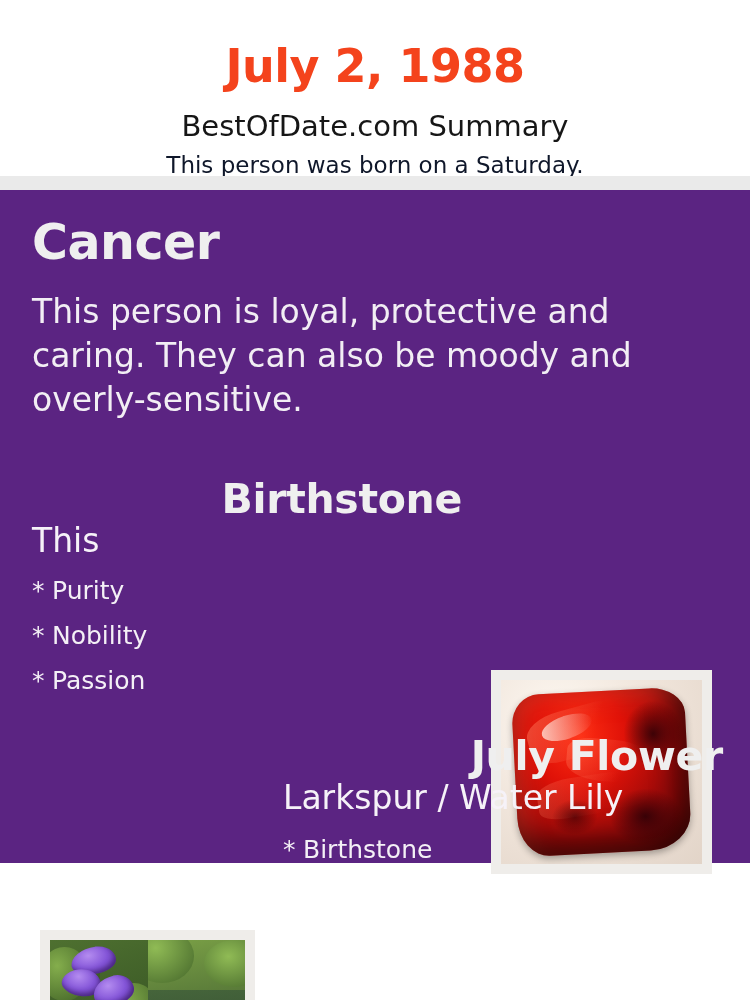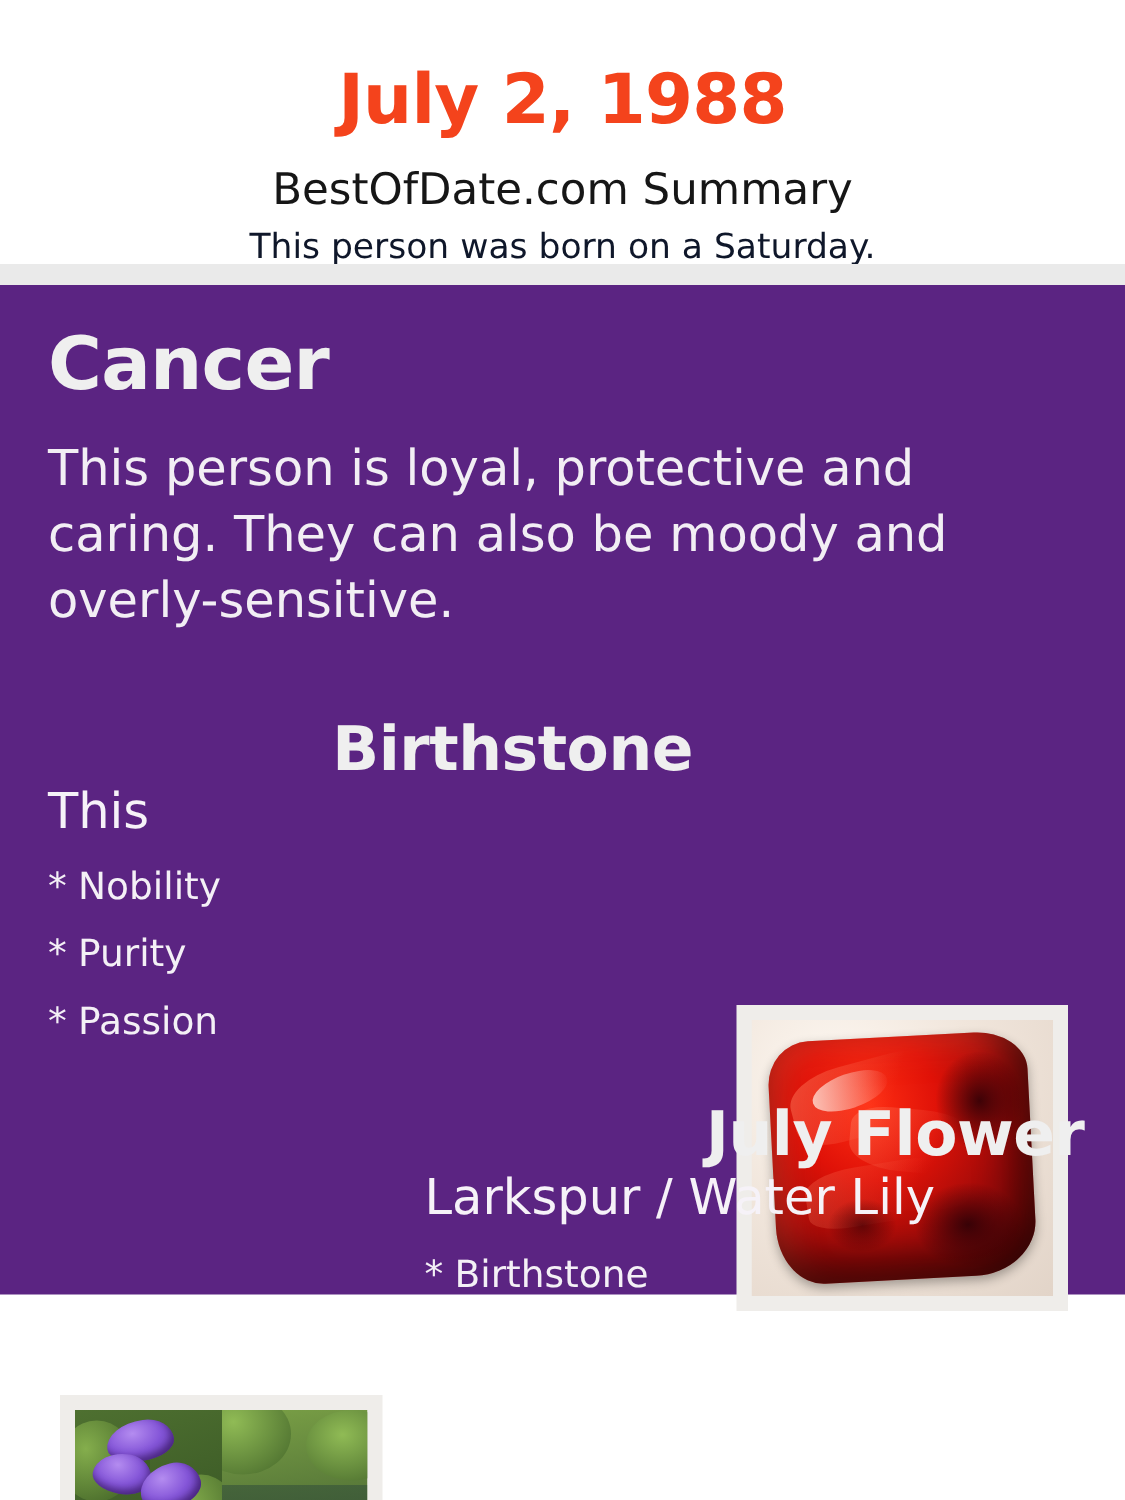--- a/index.html
+++ b/index.html
@@ -296,24 +296,24 @@
 
     <h2 class="zodiac-title">Cancer</h2>
 
     <p class="zodiac-desc">This person is loyal, protective and caring. They can also be moody and overly-sensitive.</p>
 
     <div class="stone-block">
       <h3 class="section-heading">Birthstone</h3>
       <p class="section-subheading">This</p>
       <ul class="trait-list">
         <li>
-          <span class="trait-star">*</span><span>Nobility</span>
+          <span class="trait-star">*</span><span>Purity</span>
         </li>
         <li>
-          <span class="trait-star">*</span><span>Purity</span>
+          <span class="trait-star">*</span><span>Nobility</span>
         </li>
         <li>
           <span class="trait-star">*</span><span>Passion</span>
         </li>
       </ul>
     </div>
 
     <div class="photo-frame" id="ruby-frame">
       <div class="photo-inner">
         <div class="ruby-bg"></div>

